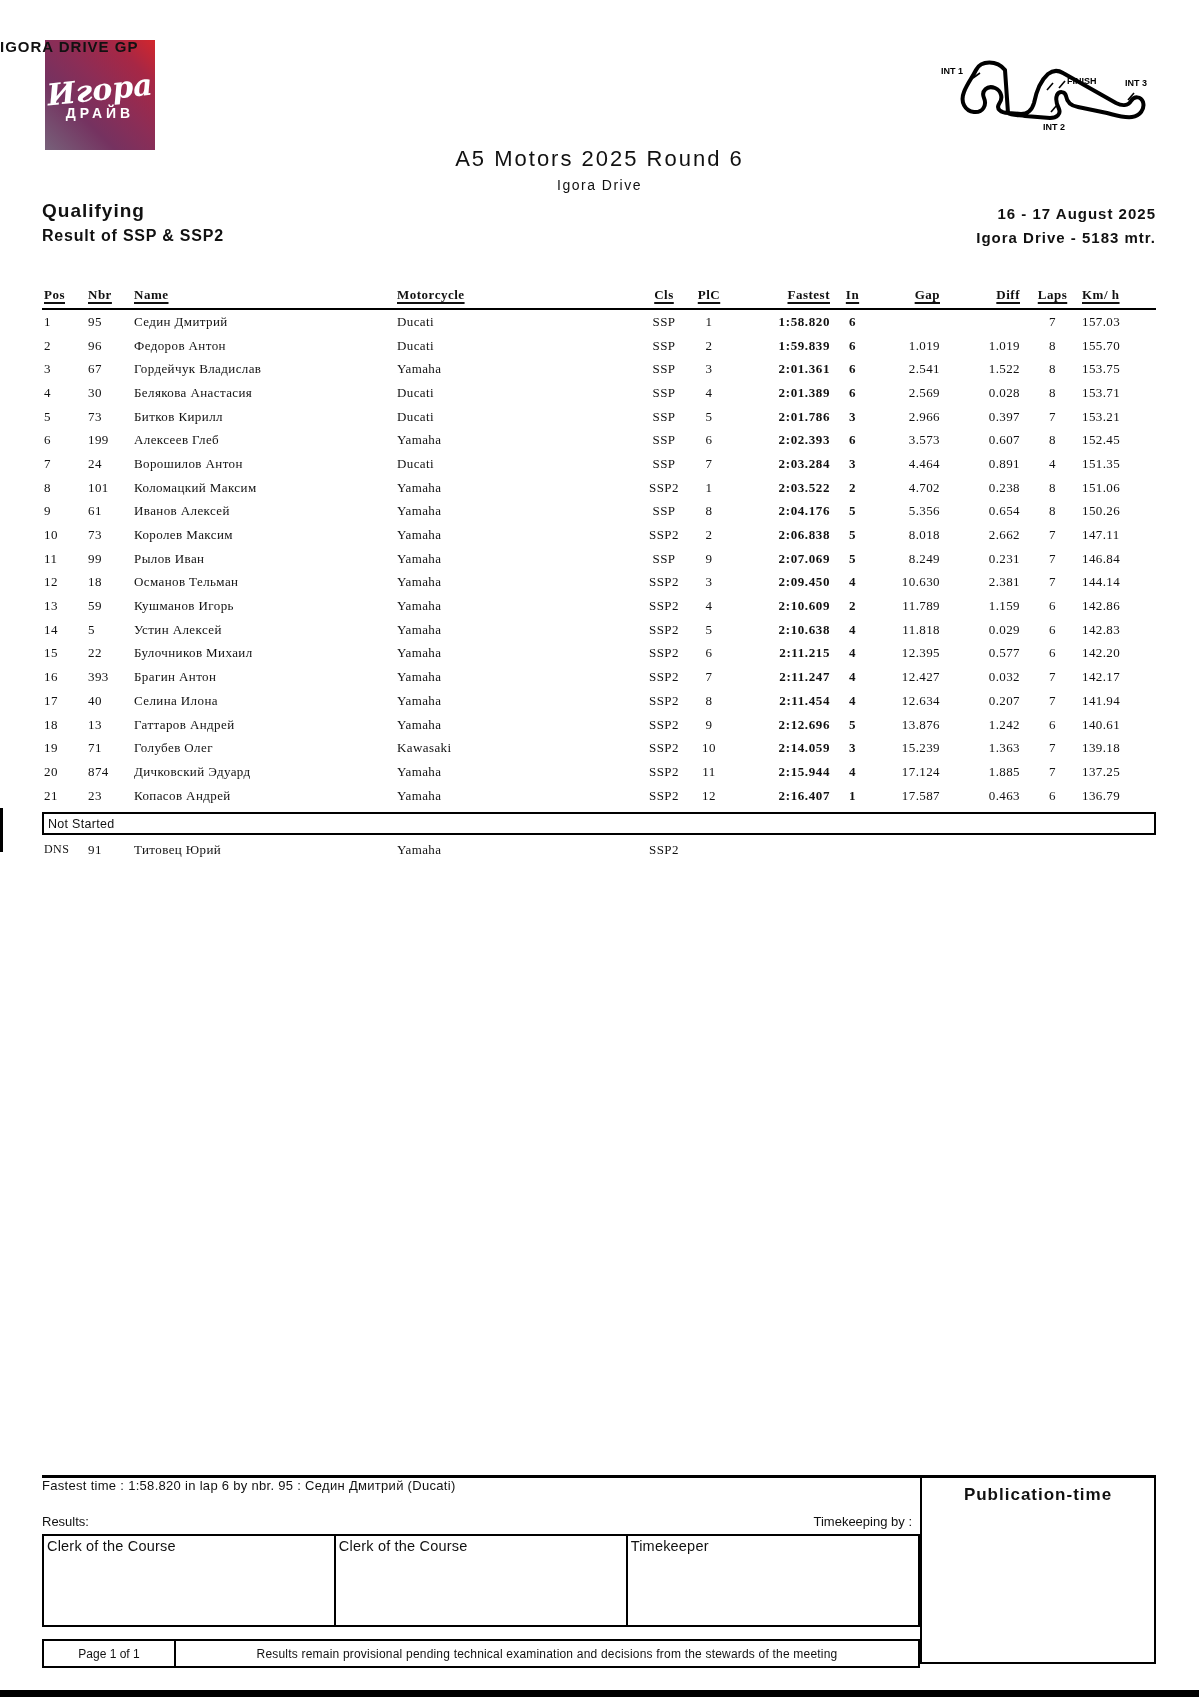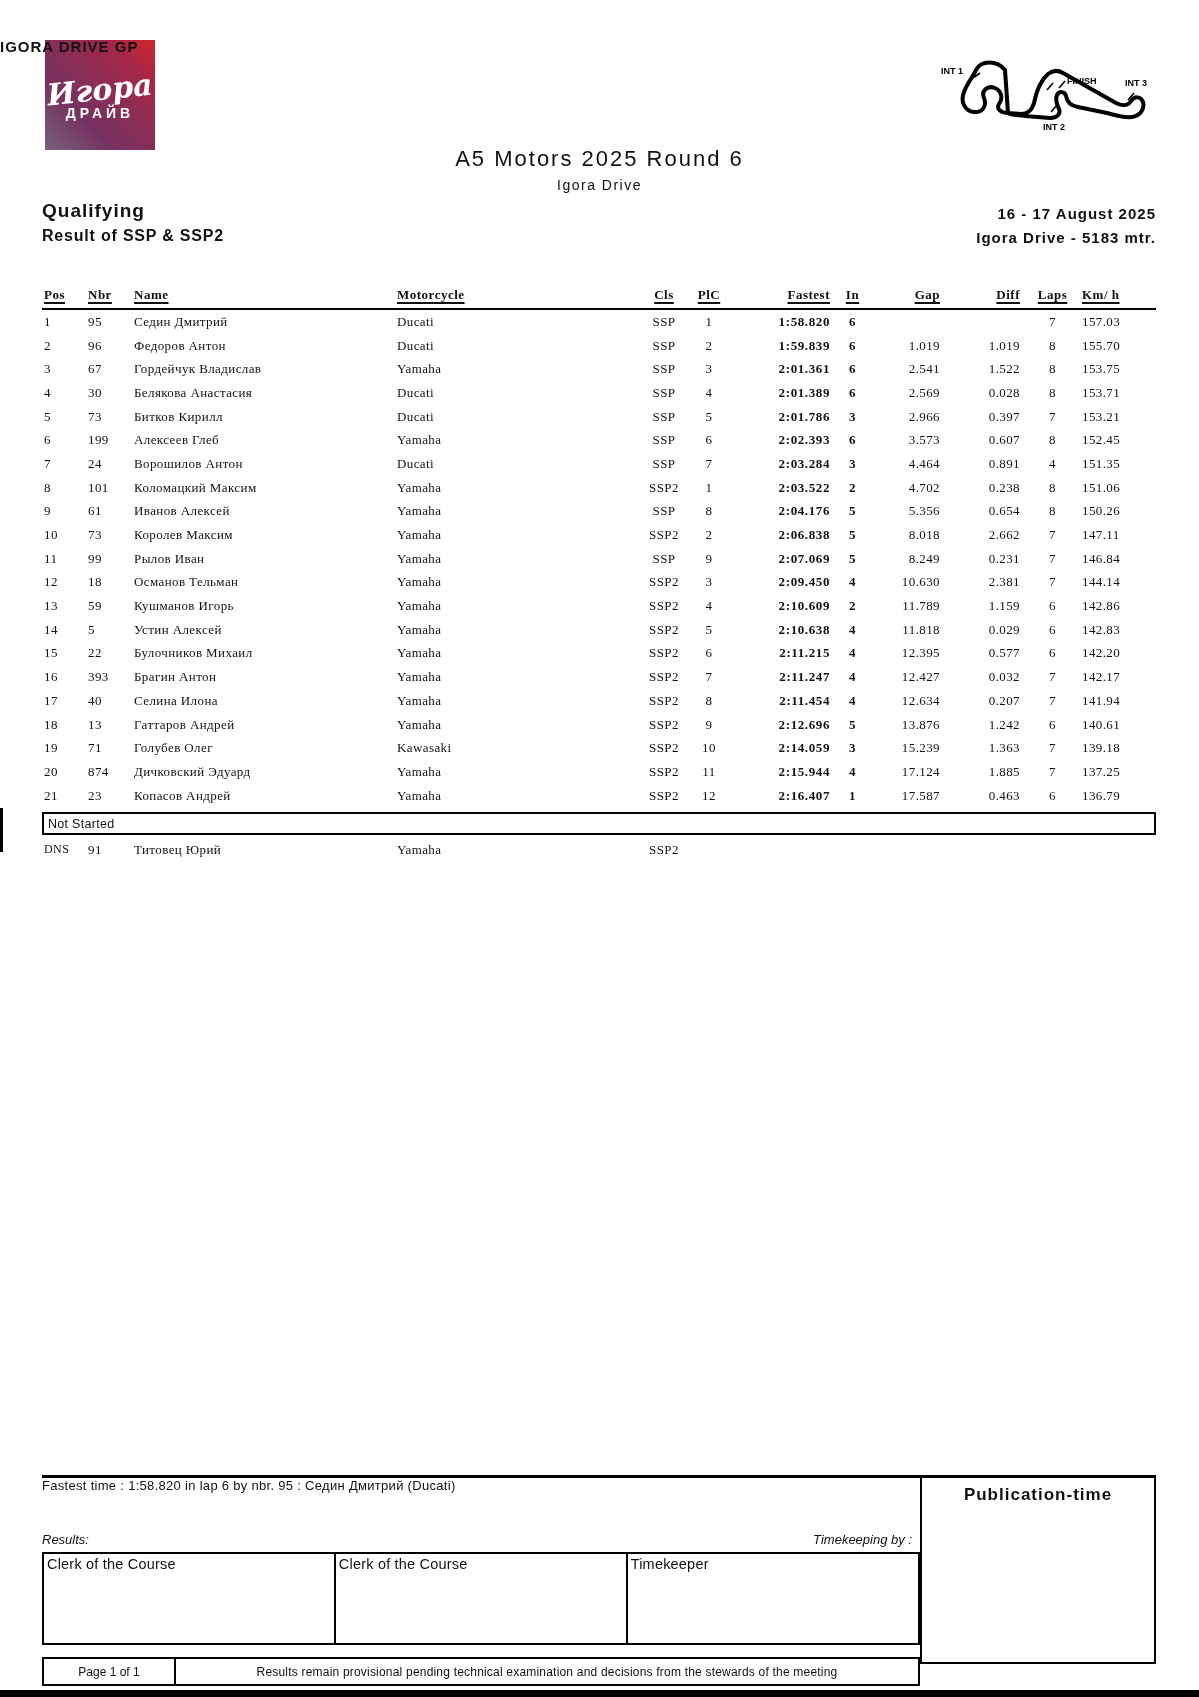--- a/index.html
+++ b/index.html
@@ -75,22 +75,22 @@
     border:2px solid #000;display:flex;align-items:center;
     font-size:12.5px;padding-left:4px;letter-spacing:0.3px;
   }
   table.dns{position:absolute;left:42px;top:838px;width:1114px;}
   table.dns td:nth-child(1){font-size:12px;}
   
   .footer{position:absolute;left:42px;top:1475px;width:1114px;height:186px;
     border-top:3px solid #000;display:flex;box-sizing:content-box;}
   .footer-left{width:878px;}
   .fastest-line{font-size:13px;letter-spacing:0.3px;height:23px;}
-  .results-row{margin-top:24px;height:22px;display:flex;justify-content:space-between;
-    font-size:13px;padding-right:8px;align-items:flex-end;font-style:italic;}
+  .results-row{margin-top:6px;height:22px;display:flex;justify-content:space-between;
+    font-size:13px;padding-right:8px;align-items:flex-end;}
   .sig-row{margin-top:5px;display:flex;height:93px;}
   .sig-box{flex:1;border:2.5px solid #000;box-sizing:border-box;
     font-size:14.5px;padding:2px 3px;letter-spacing:0.2px;}
   .sig-box + .sig-box{margin-left:-2.5px;}
   .bottom-row{margin-top:12px;display:flex;height:29px;}
   .page-box{width:134px;border:2.5px solid #000;box-sizing:border-box;
     font-size:12px;display:flex;align-items:center;justify-content:center;}
   .disclaimer-box{flex:1;border:2.5px solid #000;border-left:none;box-sizing:border-box;
     font-size:12px;display:flex;align-items:center;justify-content:center;letter-spacing:0.2px;}
   .footer-right{width:236px;border-left:2.5px solid #000;border-right:2.5px solid #000;

